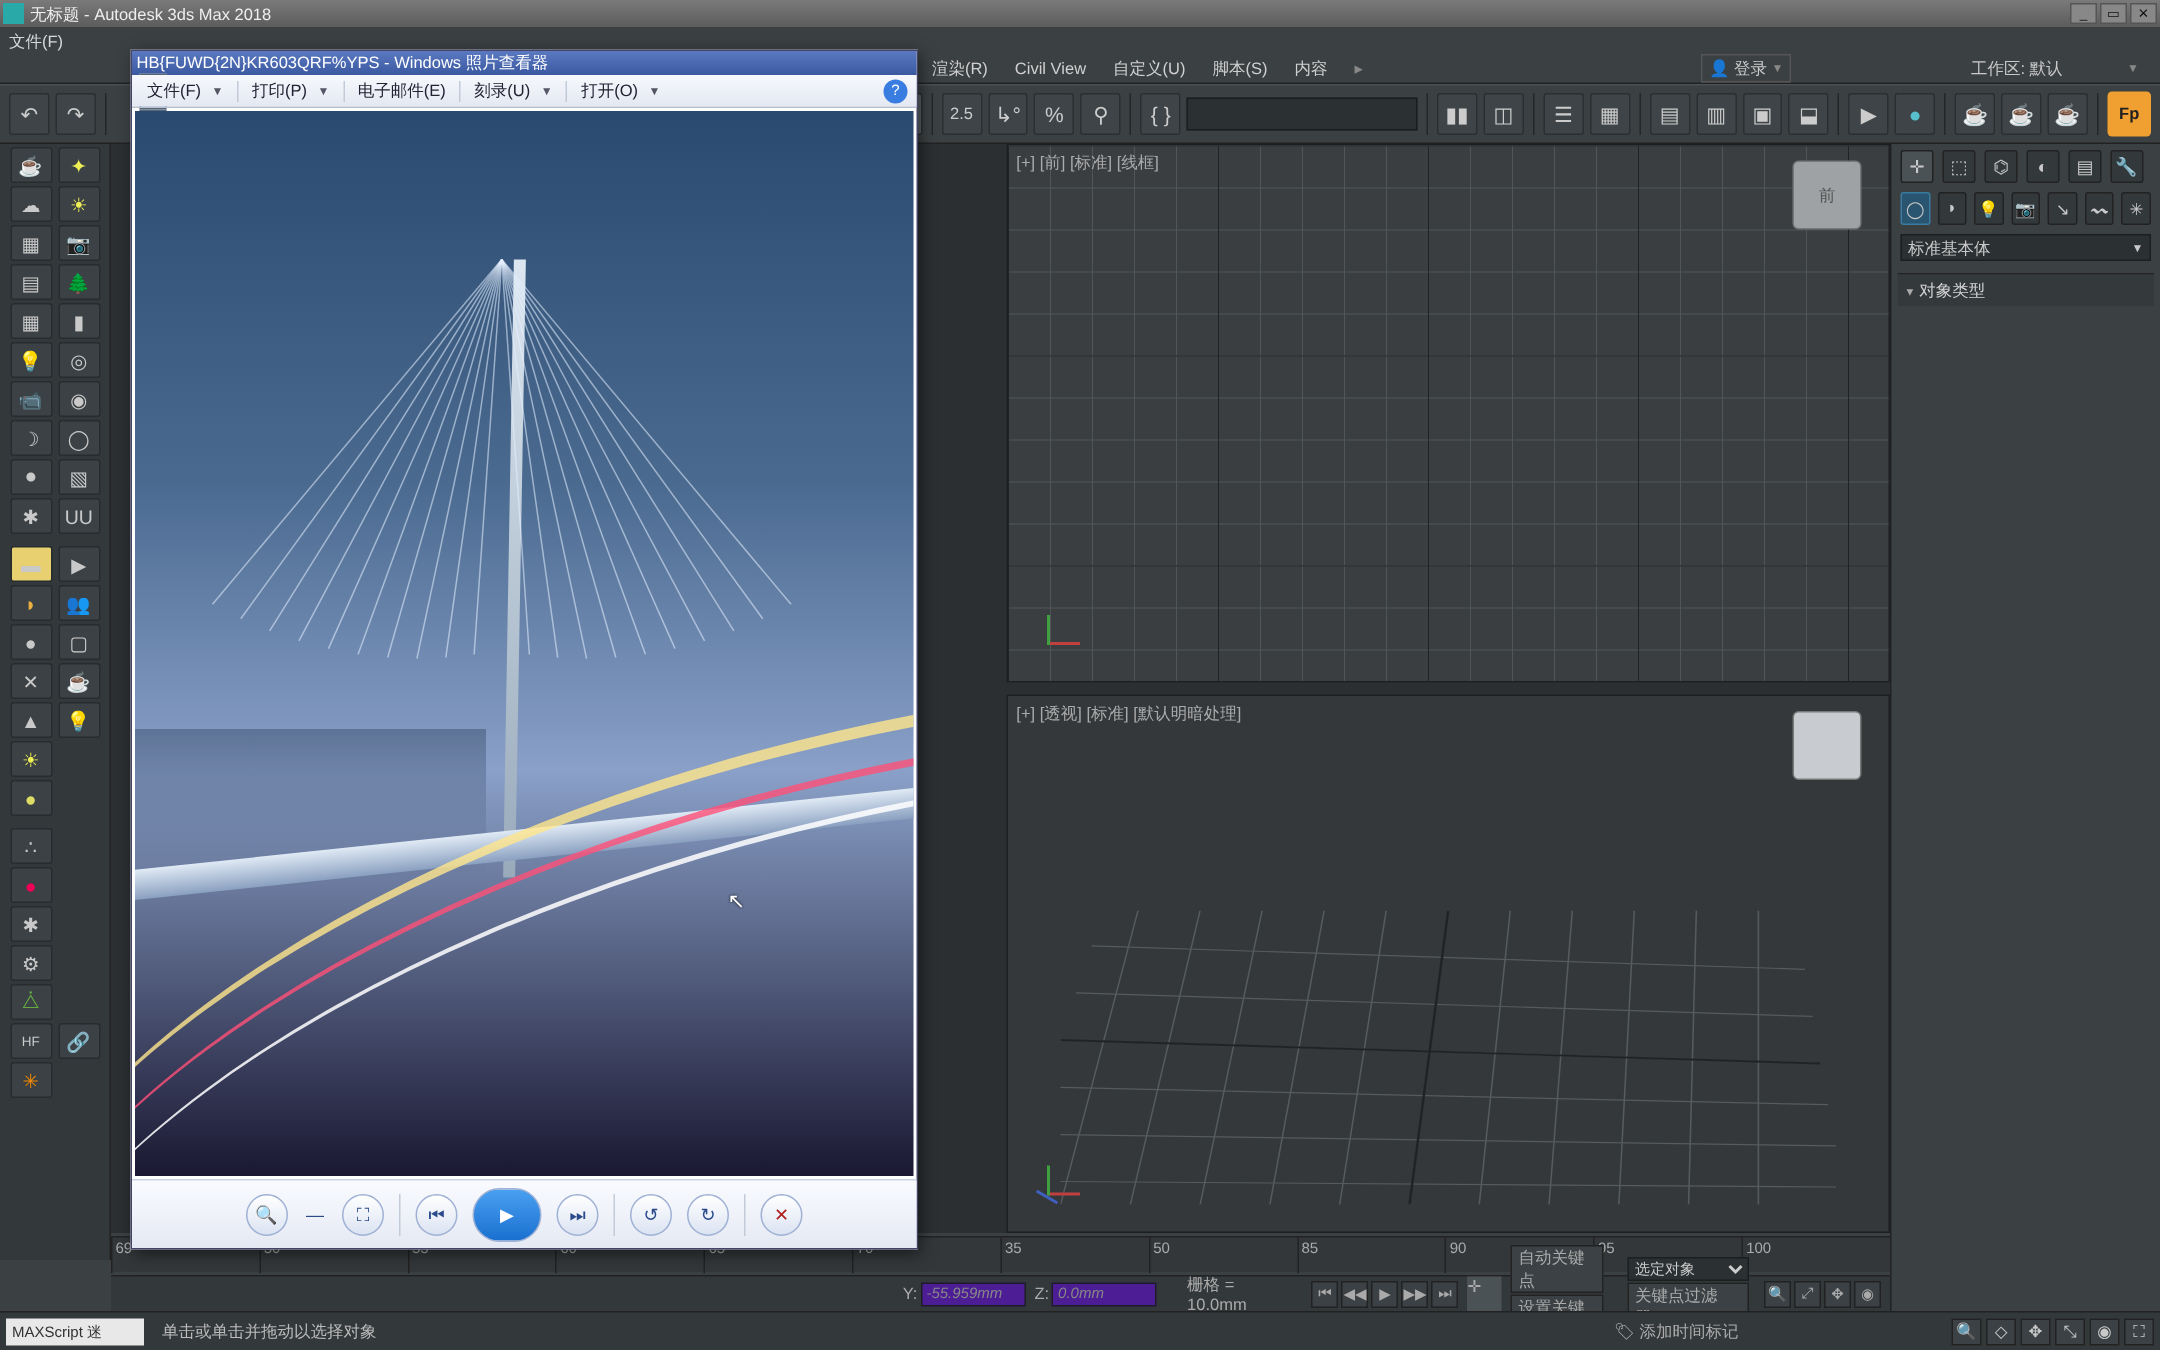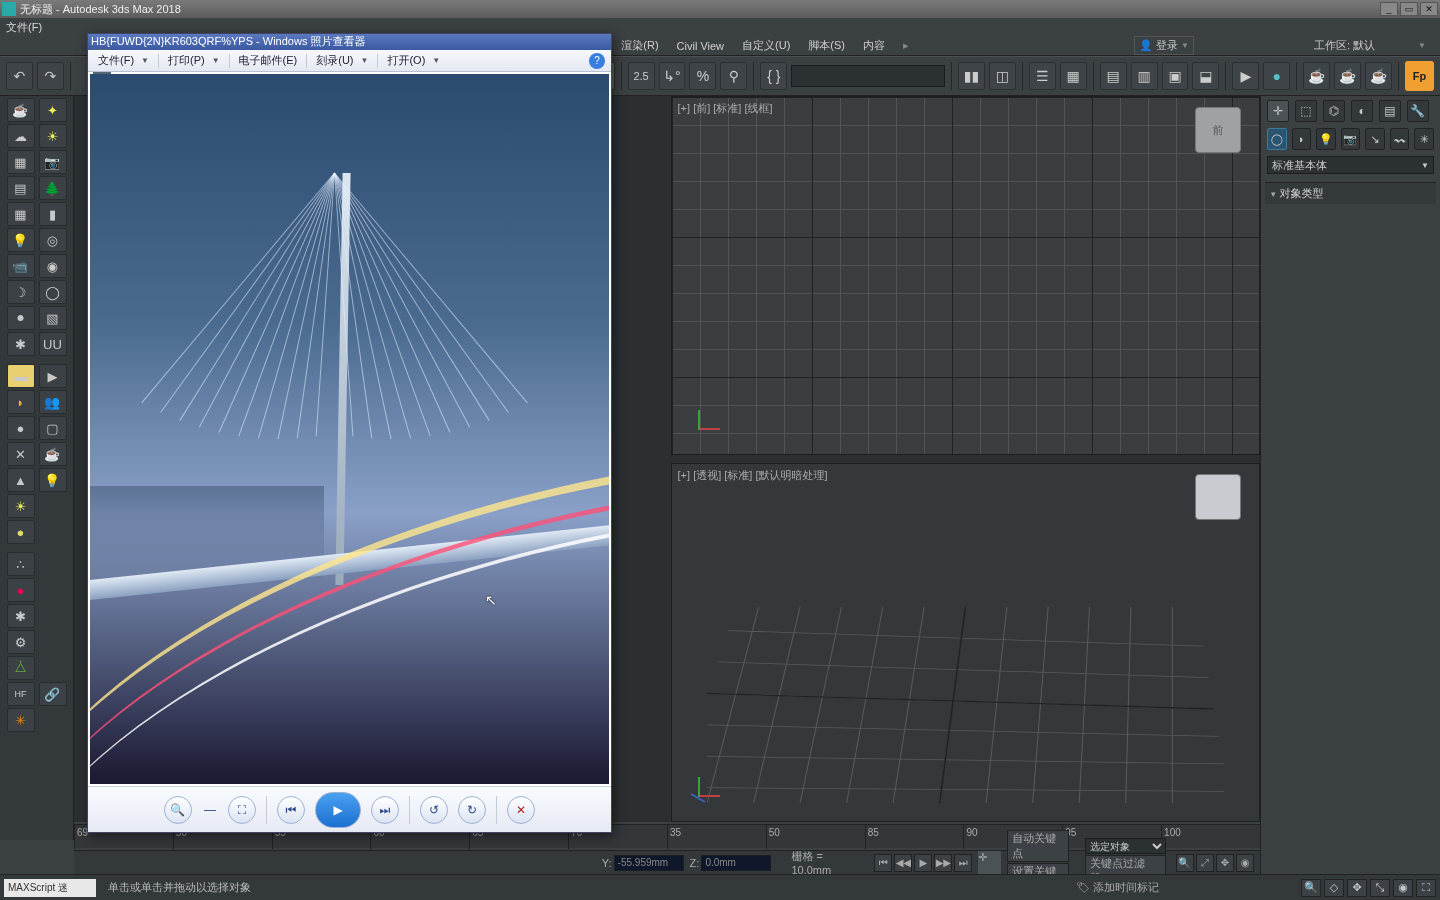--- a/index.html
+++ b/index.html
@@ -73,21 +73,21 @@
 
 
 .timeline { position:absolute; left:74px; right:180px; bottom:52px; height:24px; background:#33373a; border-top:1px solid #222; }
 .timeline .ruler { position:relative; height:24px; overflow:hidden; display:flex; }
 .timeline .tick { flex:1; border-left:1px solid #222; position:relative;}
 .timeline .tick span { position:absolute; top:2px; left:2px; font-size:10px; color:#aaa;}
 
 
 .coordbar { position:absolute; left:74px; right:180px; bottom:26px; height:24px; background:#33383a; border-top:1px solid #222; display:flex; align-items:center; padding:0 6px; gap:6px; color:#aaa; }
 .coord-field { display:flex; align-items:center; gap:2px; }
-.coord-field input { width:70px; height:16px; background:#0f172a; border:1px solid #1c1f21; color:#888; padding:0 3px; font-size:10px;}
+.coord-field input { width:70px; height:16px; background:#4c1d95; border:1px solid #1c1f21; color:#888; padding:0 3px; font-size:10px;font-style:italic;}
 .coordbar .spacer { flex:1; }
 .coordbar .keyopt { display:flex; align-items:center; gap:16px;}
 .coordbar .keyopt select { background:#2b3032; border:1px solid #1c1f21; color:#ccc; height:16px; font-size:10px; }
 .play-cluster { display:flex; gap:2px;}
 .play-cluster .pb { width:18px; height:18px; background:#3b4144; border:1px solid #222; display:flex;align-items:center;justify-content:center; font-size:10px;}
 
 
 .statusbar { position:absolute; left:0; right:0; bottom:0; height:26px; background:#33383a; border-top:1px solid #222; display:flex; align-items:center; padding:0 4px; gap:6px;}
 .statusbar .mx { width:92px; height:18px; background:#e8e8e8; color:#333; padding:2px 4px; font-size:10px;}
 .statusbar .prompt { flex:1; color:#bbb; font-size:11px; padding-left:6px;}

